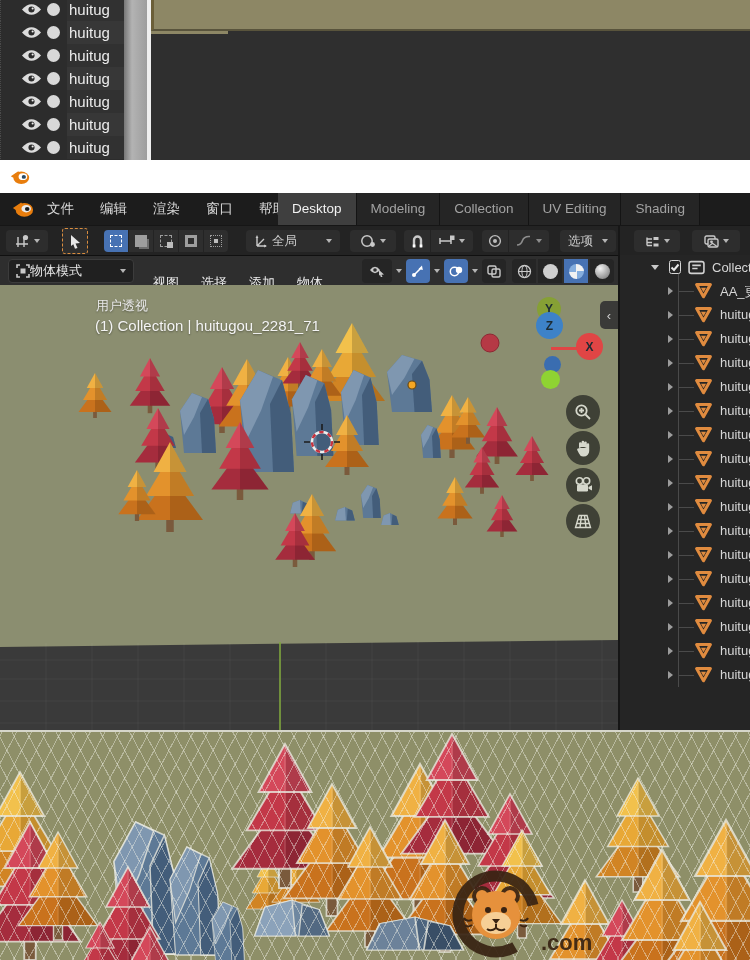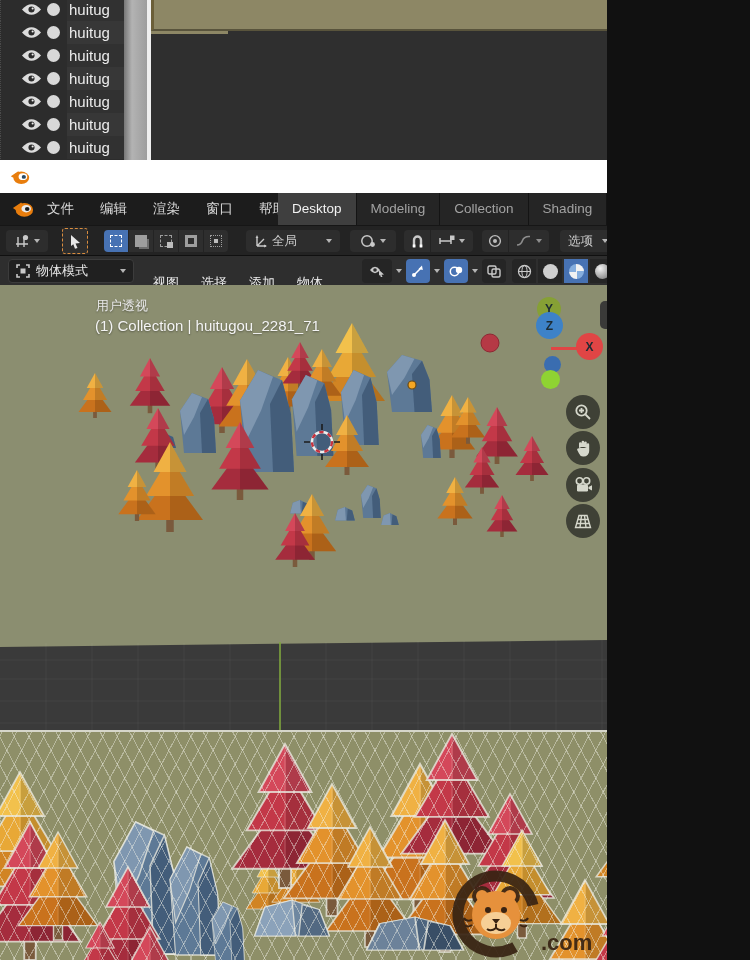--- a/index.html
+++ b/index.html
@@ -2,21 +2,21 @@
 <html style="--accent: #4772b3; --titlebar-bg: #ffffff; --menubar-bg: #1c1c1c; --toolbar-bg: #232323; --header-bg: #2e2e2e; --panel-bg: #252525; --viewport-bg: #8b8e70; --floor-bg: #3a3a3a; --render-bg: #8e8f68; --mesh-icon: #e08b3f; --blender-orange: #e87d0d;"><head>
 <meta charset="utf-8">
 <style>
   :root{
     --accent:#4772b3; --titlebar-bg:#ffffff; --menubar-bg:#1c1c1c; --toolbar-bg:#232323;
     --header-bg:#2e2e2e; --panel-bg:#252525; --viewport-bg:#8b8e70; --floor-bg:#3a3a3a;
     --render-bg:#8e8f68; --mesh-icon:#e08b3f; --blender-orange:#e87d0d;
   }
   *{box-sizing:border-box;margin:0;padding:0}
   html,body{background:#111}
-  .app{position:relative;width:607px;height:960px;overflow:hidden;
+  .app{position:relative;width:750px;height:960px;overflow:hidden;
        font-family:"Liberation Sans","DejaVu Sans",sans-serif;background:#222;color:#ddd}
   .abs{position:absolute}
 
   
   .ts{top:0;left:0;width:750px;height:160px;background:#2c2c2c;overflow:hidden}
   .ts-left{position:absolute;left:0;top:-2px;width:124px}
   .ts-row{height:23px;display:flex;align-items:center;position:relative;border-left:1px dotted #4a4a4a}
   .ts-row .eye{margin-left:20px;width:21px;height:13px;flex:none}
   .ts-row .dot{margin-left:5px;width:13px;height:13px;border-radius:50%;background:#d8d8d8;flex:none}
   .ts-label{margin-left:7px;flex:1;height:23px;line-height:23px;background:#373737;
@@ -52,21 +52,21 @@
   .selgrp{position:absolute;left:104px;top:4px;display:flex;gap:1px}
   .selgrp .sb{width:24px;height:22px;background:#2e2e2e;display:flex;align-items:center;justify-content:center}
   .selgrp .sb:first-child{border-radius:4px 0 0 4px;background:var(--accent)}
   .selgrp .sb:last-child{border-radius:0 4px 4px 0}
   .ic-sq{width:12px;height:12px}
   .tbsep{position:absolute;top:0;width:2px;height:30px;background:#171717}
 
   
   .vphead{top:255px;left:0;width:618px;height:30px;background:var(--header-bg);border-top:1px solid #101010}
   .mode-dd{position:absolute;left:8px;top:3px;width:126px;height:24px;background:#202020;border:1px solid #3c3c3c;
-           border-radius:4px;display:flex;align-items:center;gap:6px;padding:0 7px;font-size:13px;color:#e8e8e8}
+           border-radius:4px;display:flex;align-items:center;padding:0 7px;font-size:13px;color:#e8e8e8}
   .vp-menus{position:absolute;left:142px;top:15px;display:flex}
   .vp-menu{height:24px;line-height:24px;padding:0 11px;font-size:13px;color:#ececec}
   .vr{position:absolute;top:3px;display:flex;align-items:center;gap:2px}
   .hbtn{height:24px;background:#252525;border-radius:4px;display:flex;align-items:center;justify-content:center}
   .w24{width:24px}
   .blue{background:var(--accent)}
   .sph{width:15px;height:15px;border-radius:50%}
 
   
   .outliner{top:255px;left:618px;width:132px;height:475px;background:var(--panel-bg);border-left:2px solid #151515;overflow:hidden}
@@ -207,20 +207,21 @@
     </svg>
     <span class="mb-item">文件</span>
     <span class="mb-item">编辑</span>
     <span class="mb-item">渲染</span>
     <span class="mb-item">窗口</span>
     <span class="mb-item">帮助</span>
     <div class="tabs">
       <span class="tab active">Desktop</span>
       <span class="tab">Modeling</span>
       <span class="tab">Collection</span>
+      <span class="tab">UV Editing</span>
       <span class="tab">Shading</span>
     </div>
   </div>
 
   <div class="abs toolbar">
     <div class="tb-btn" style="left:6px;width:42px">
       <svg width="16" height="14" viewBox="0 0 16 14">
         <path d="M2 10 L14 10 M4 3 L4 13 M10 3 L10 13" stroke="#c9c9c9" stroke-width="1.4" fill="none"></path>
         <circle cx="11.5" cy="3.5" r="2.6" fill="#c9c9c9"></circle>
       </svg>

